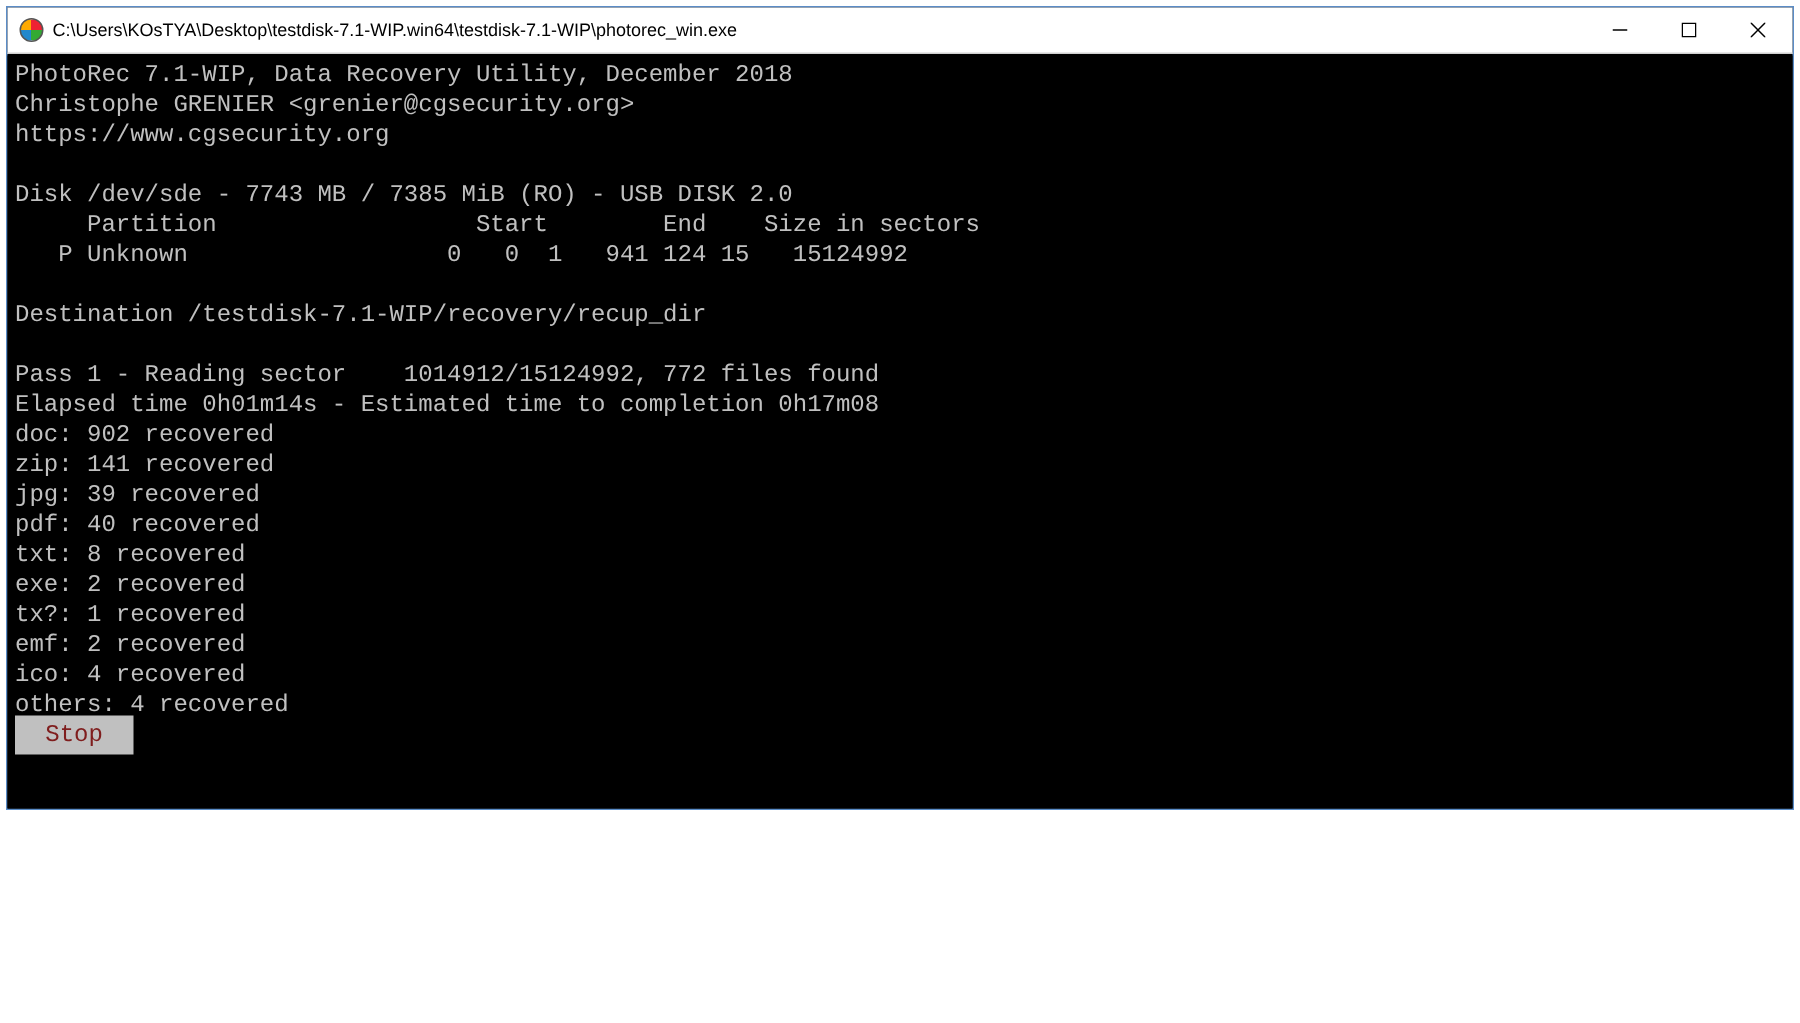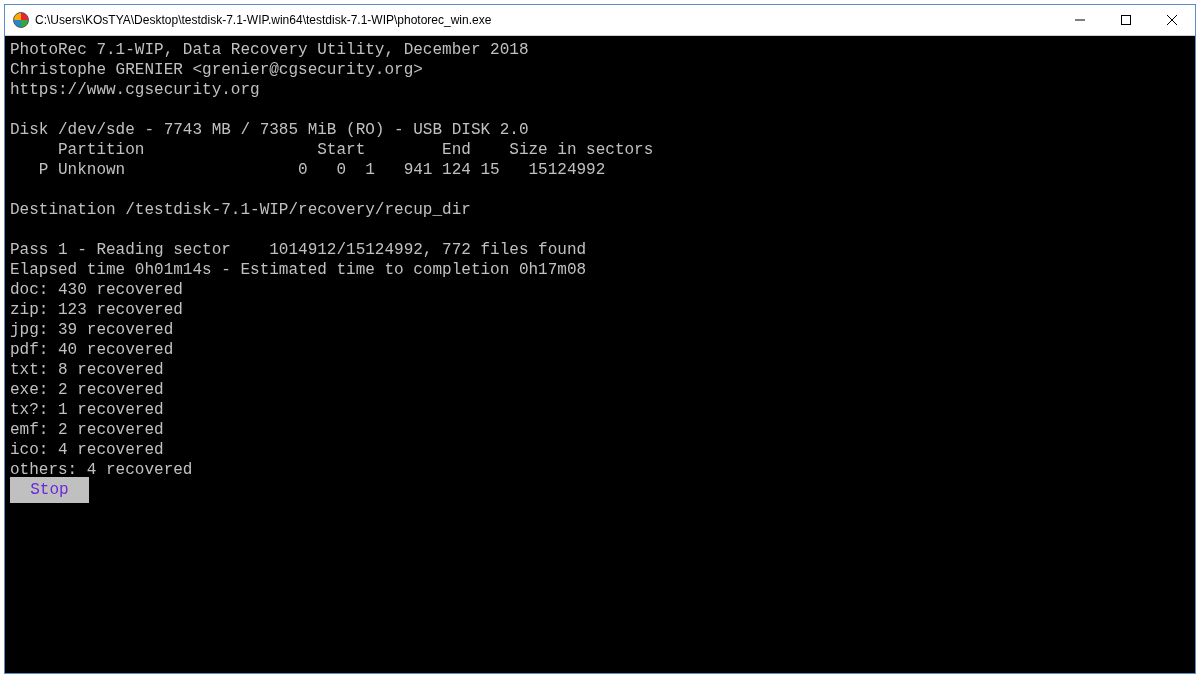--- a/index.html
+++ b/index.html
@@ -4,21 +4,21 @@
 <style>
   * { box-sizing: border-box; }
   html, body { margin:0; padding:0; }
   body {
     width:1200px; height:682px;
     background:#fff;
     font-family:"Segoe UI", Tahoma, sans-serif;
     overflow:hidden;
   }
   .window {
-    position:absolute; left:4px; top:4px; width:1192px; height:670px;
+    position:absolute; left:4px; top:4px; width:1192px; height:536px;
     border:1px solid #5a8cc7;
     background:#000;
     box-shadow:0 0 0 1px rgba(255,255,255,.01);
   }
   .titlebar {
     height:31px; background:#fff;
     display:flex; align-items:center;
     border-bottom:1px solid #d0d0d0;
     font-size:12px; color:#000;
   }
@@ -40,21 +40,21 @@
     padding:3px 5px 0 5px;
     background:#000;
     color:#c0c0c0;
     font-family:"Consolas","Courier New",monospace;
     font-size:16px;
     line-height:20px;
     white-space:pre;
   }
   .hl {
     background:#c0c0c0;
-    color:#6d28d9;
+    color:#7f1d1d;
     padding:4px 1px;
     margin-top:46px;
   }
 </style>
 </head>
 <body>
 
 <div class="window">
   <div class="titlebar">
     <span class="icon"></span>
@@ -83,22 +83,22 @@
 <span>https://www.cgsecurity.org</span>
 
 <span>Disk /dev/sde - 7743 MB / 7385 MiB (RO) - USB DISK 2.0</span>
 <span>     Partition                  Start        End    Size in sectors</span>
 <span>   P Unknown                  0   0  1   941 124 15   15124992</span>
 
 <span>Destination /testdisk-7.1-WIP/recovery/recup_dir</span>
 
 <span>Pass 1 - Reading sector    1014912/15124992, 772 files found</span>
 <span>Elapsed time 0h01m14s - Estimated time to completion 0h17m08</span>
-<span>doc: 430 recovered</span>
-<span>zip: 123 recovered</span>
+<span>doc: 902 recovered</span>
+<span>zip: 141 recovered</span>
 <span>jpg: 39 recovered</span>
 <span>pdf: 40 recovered</span>
 <span>txt: 8 recovered</span>
 <span>exe: 2 recovered</span>
 <span>tx?: 1 recovered</span>
 <span>emf: 2 recovered</span>
 <span>ico: 4 recovered</span>
 <span>others: 4 recovered</span>
 <span class="hl">  Stop  </span></div>
 </div>

